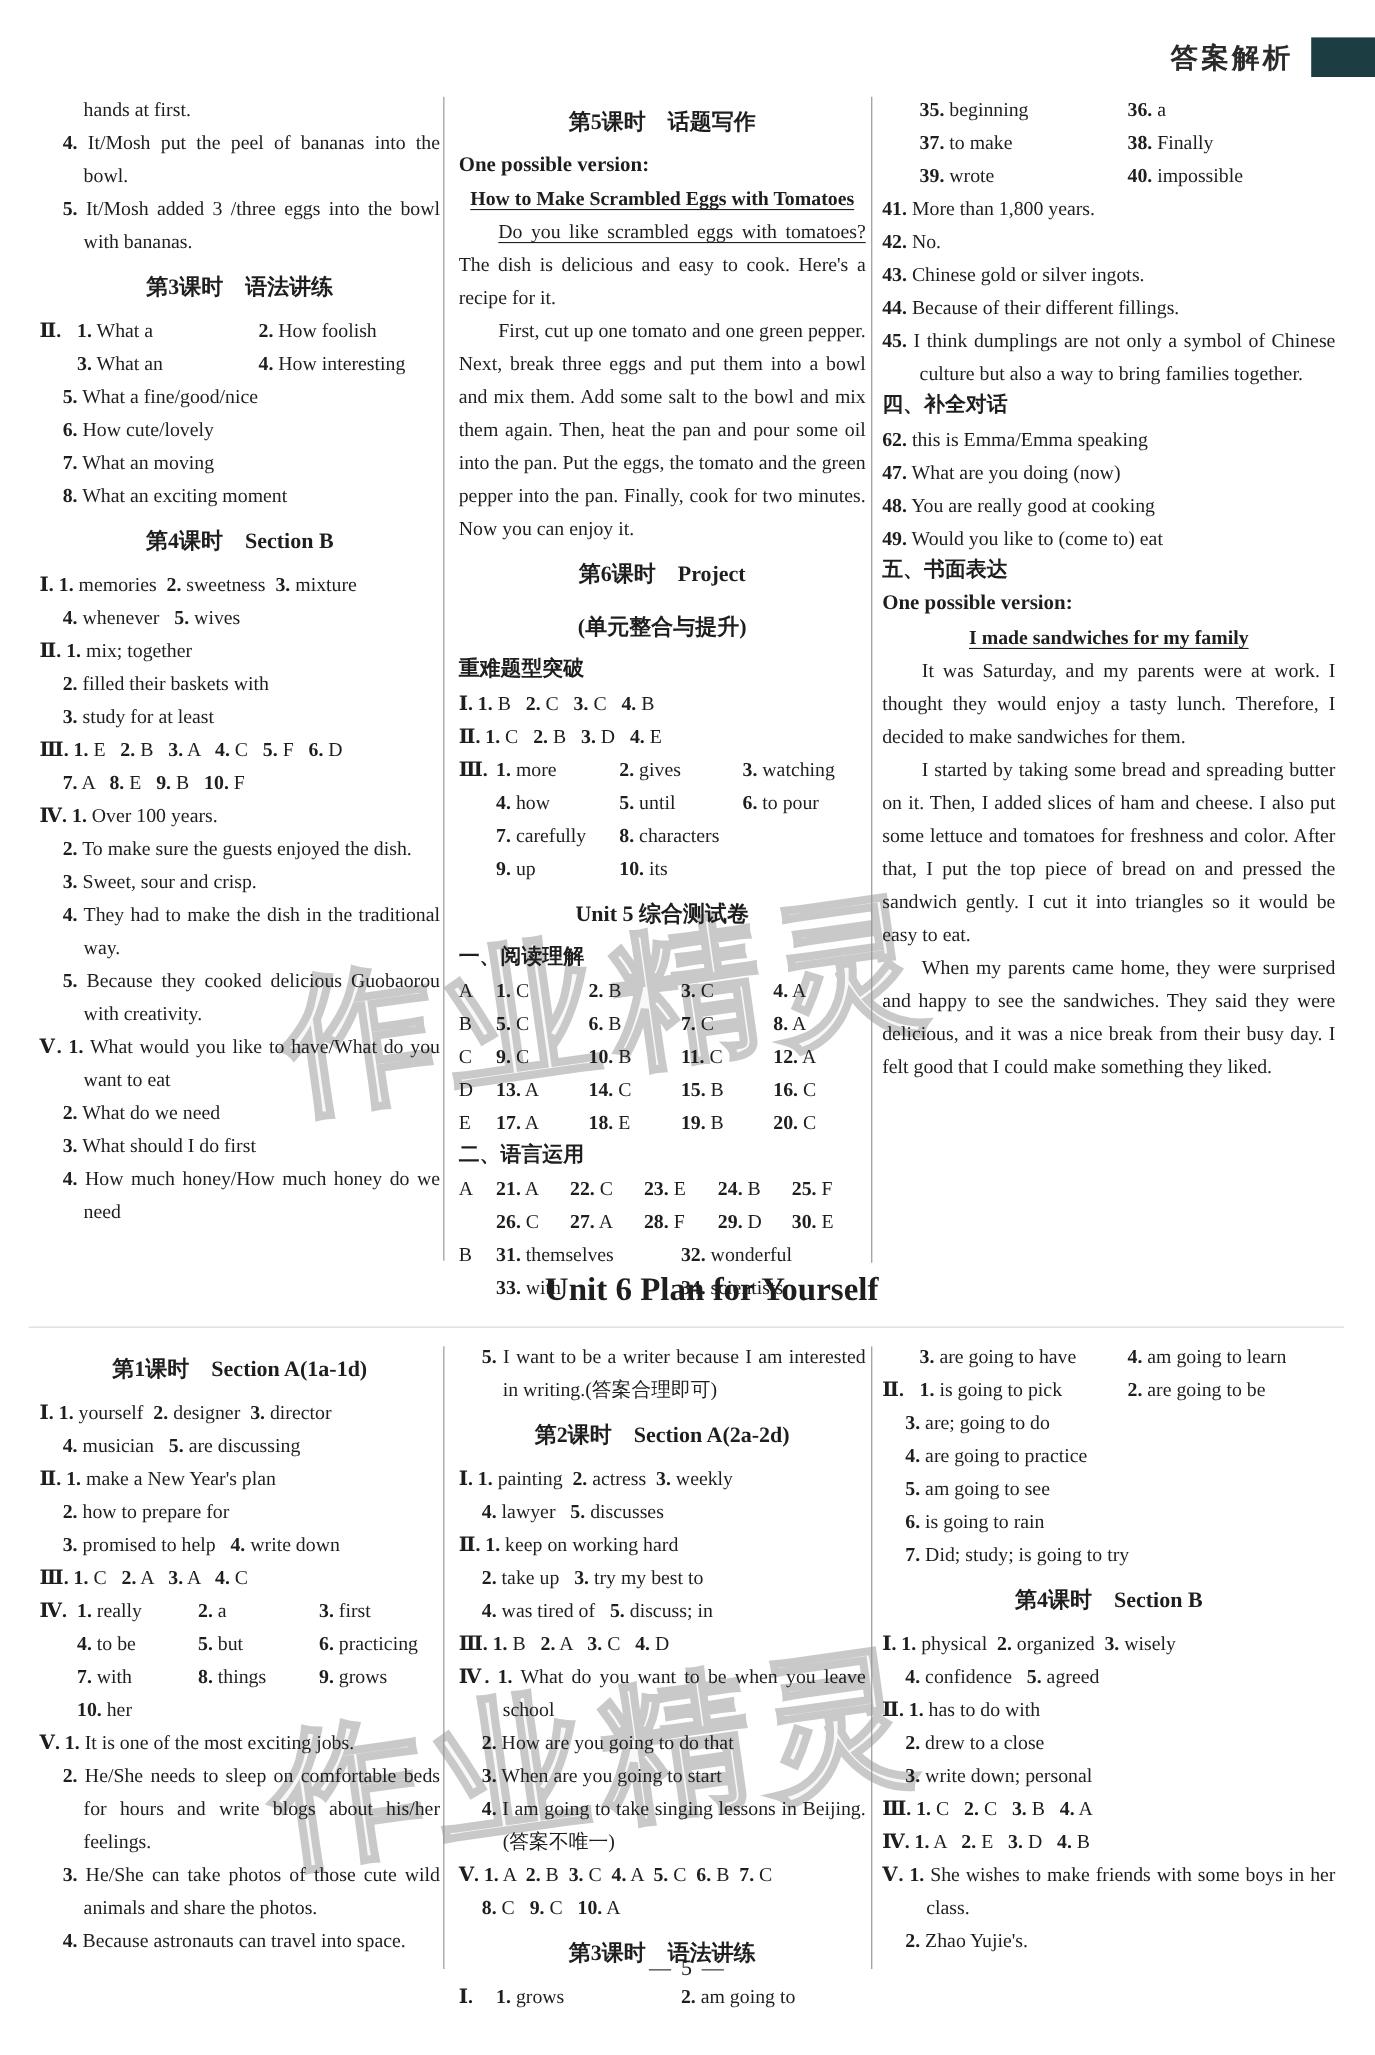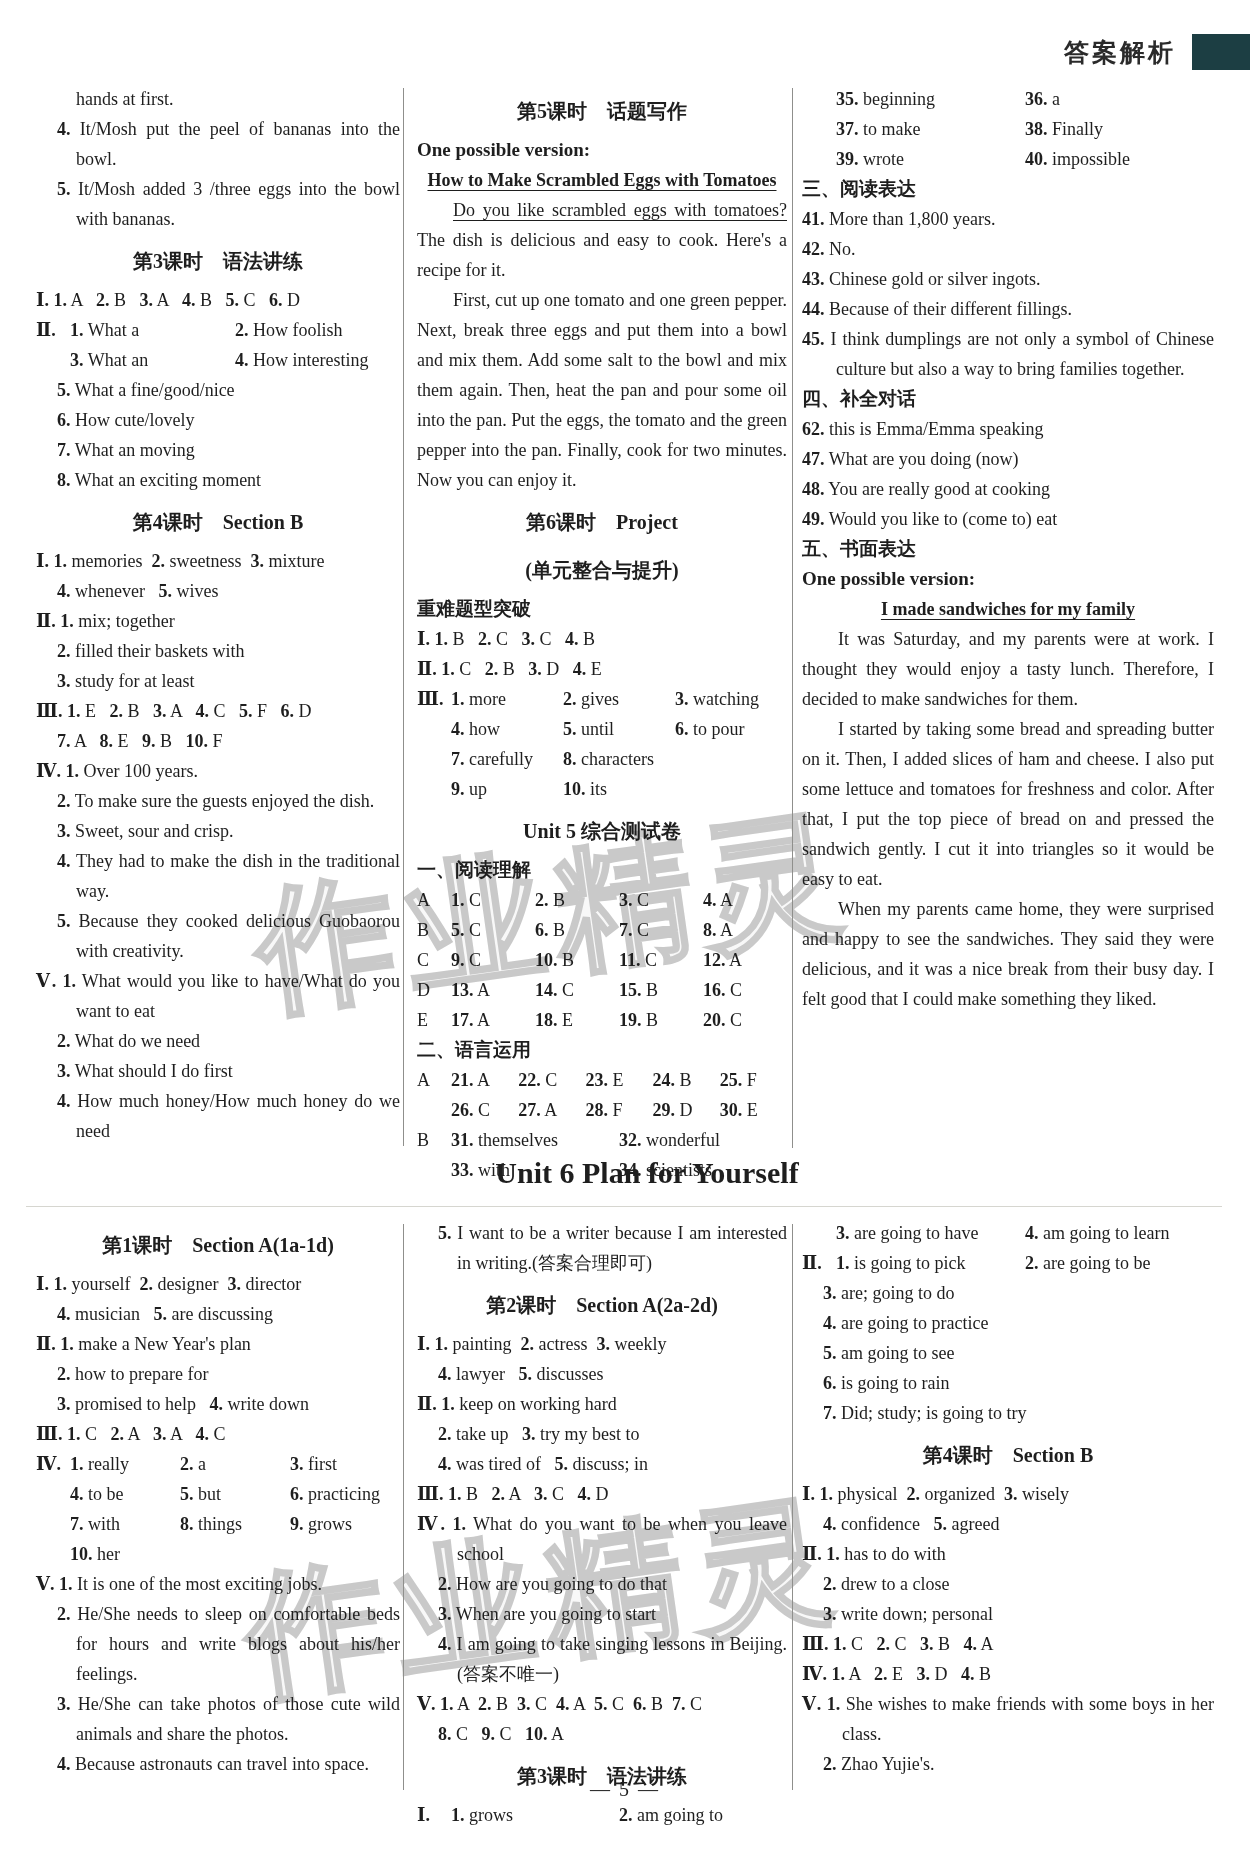--- a/index.html
+++ b/index.html
@@ -50,21 +50,20 @@
   <div class="vdiv" style="left:403px;top:88px;height:1058px;"></div>
   <div class="vdiv" style="left:792px;top:88px;height:1060px;"></div>
   <div class="vdiv" style="left:403px;top:1224px;height:566px;"></div>
   <div class="vdiv" style="left:792px;top:1224px;height:566px;"></div>
 
   <div id="t1" class="col" style="left:36px;top:84px;width:364px;">
       <div class="a2">hands at first.</div>
       <div class="a1"><b>4.</b> It/Mosh put the peel of bananas into the bowl.</div>
       <div class="a1"><b>5.</b> It/Mosh added 3 /three eggs into the bowl with bananas.</div>
       <div class="h">第3课时　语法讲练</div>
-      <div class="a"><b>Ⅰ.</b> <b>1.</b> A   <b>2.</b> B   <b>3.</b> A   <b>4.</b> B   <b>5.</b> C   <b>6.</b> D</div>
       <div class="row">
         <span class="lead"><b>Ⅱ.</b></span>
         <span class="cell"><b>1.</b> What a</span>
         <span class="cell"><b>2.</b> How foolish</span>
       </div>
       <div class="row">
         <span class="lead"></span>
         <span class="cell"><b>3.</b> What an</span>
         <span class="cell"><b>4.</b> How interesting</span>
       </div>
@@ -199,21 +198,20 @@
       <div class="row">
         <span class="lead"></span>
         <span class="cell"><b>37.</b> to make</span>
         <span class="cell"><b>38.</b> Finally</span>
       </div>
       <div class="row">
         <span class="lead"></span>
         <span class="cell"><b>39.</b> wrote</span>
         <span class="cell"><b>40.</b> impossible</span>
       </div>
-      <div class="label">三、阅读表达</div>
       <div class="a0"><b>41.</b> More than 1,800 years.</div>
       <div class="a0"><b>42.</b> No.</div>
       <div class="a0"><b>43.</b> Chinese gold or silver ingots.</div>
       <div class="a0"><b>44.</b> Because of their different fillings.</div>
       <div class="a0"><b>45.</b> I think dumplings are not only a symbol of Chinese culture but also a way to bring families together.</div>
       <div class="label">四、补全对话</div>
       <div class="a0"><b>62.</b> this is Emma/Emma speaking</div>
       <div class="a0"><b>47.</b> What are you doing (now)</div>
       <div class="a0"><b>48.</b> You are really good at cooking</div>
       <div class="a0"><b>49.</b> Would you like to (come to) eat</div>

